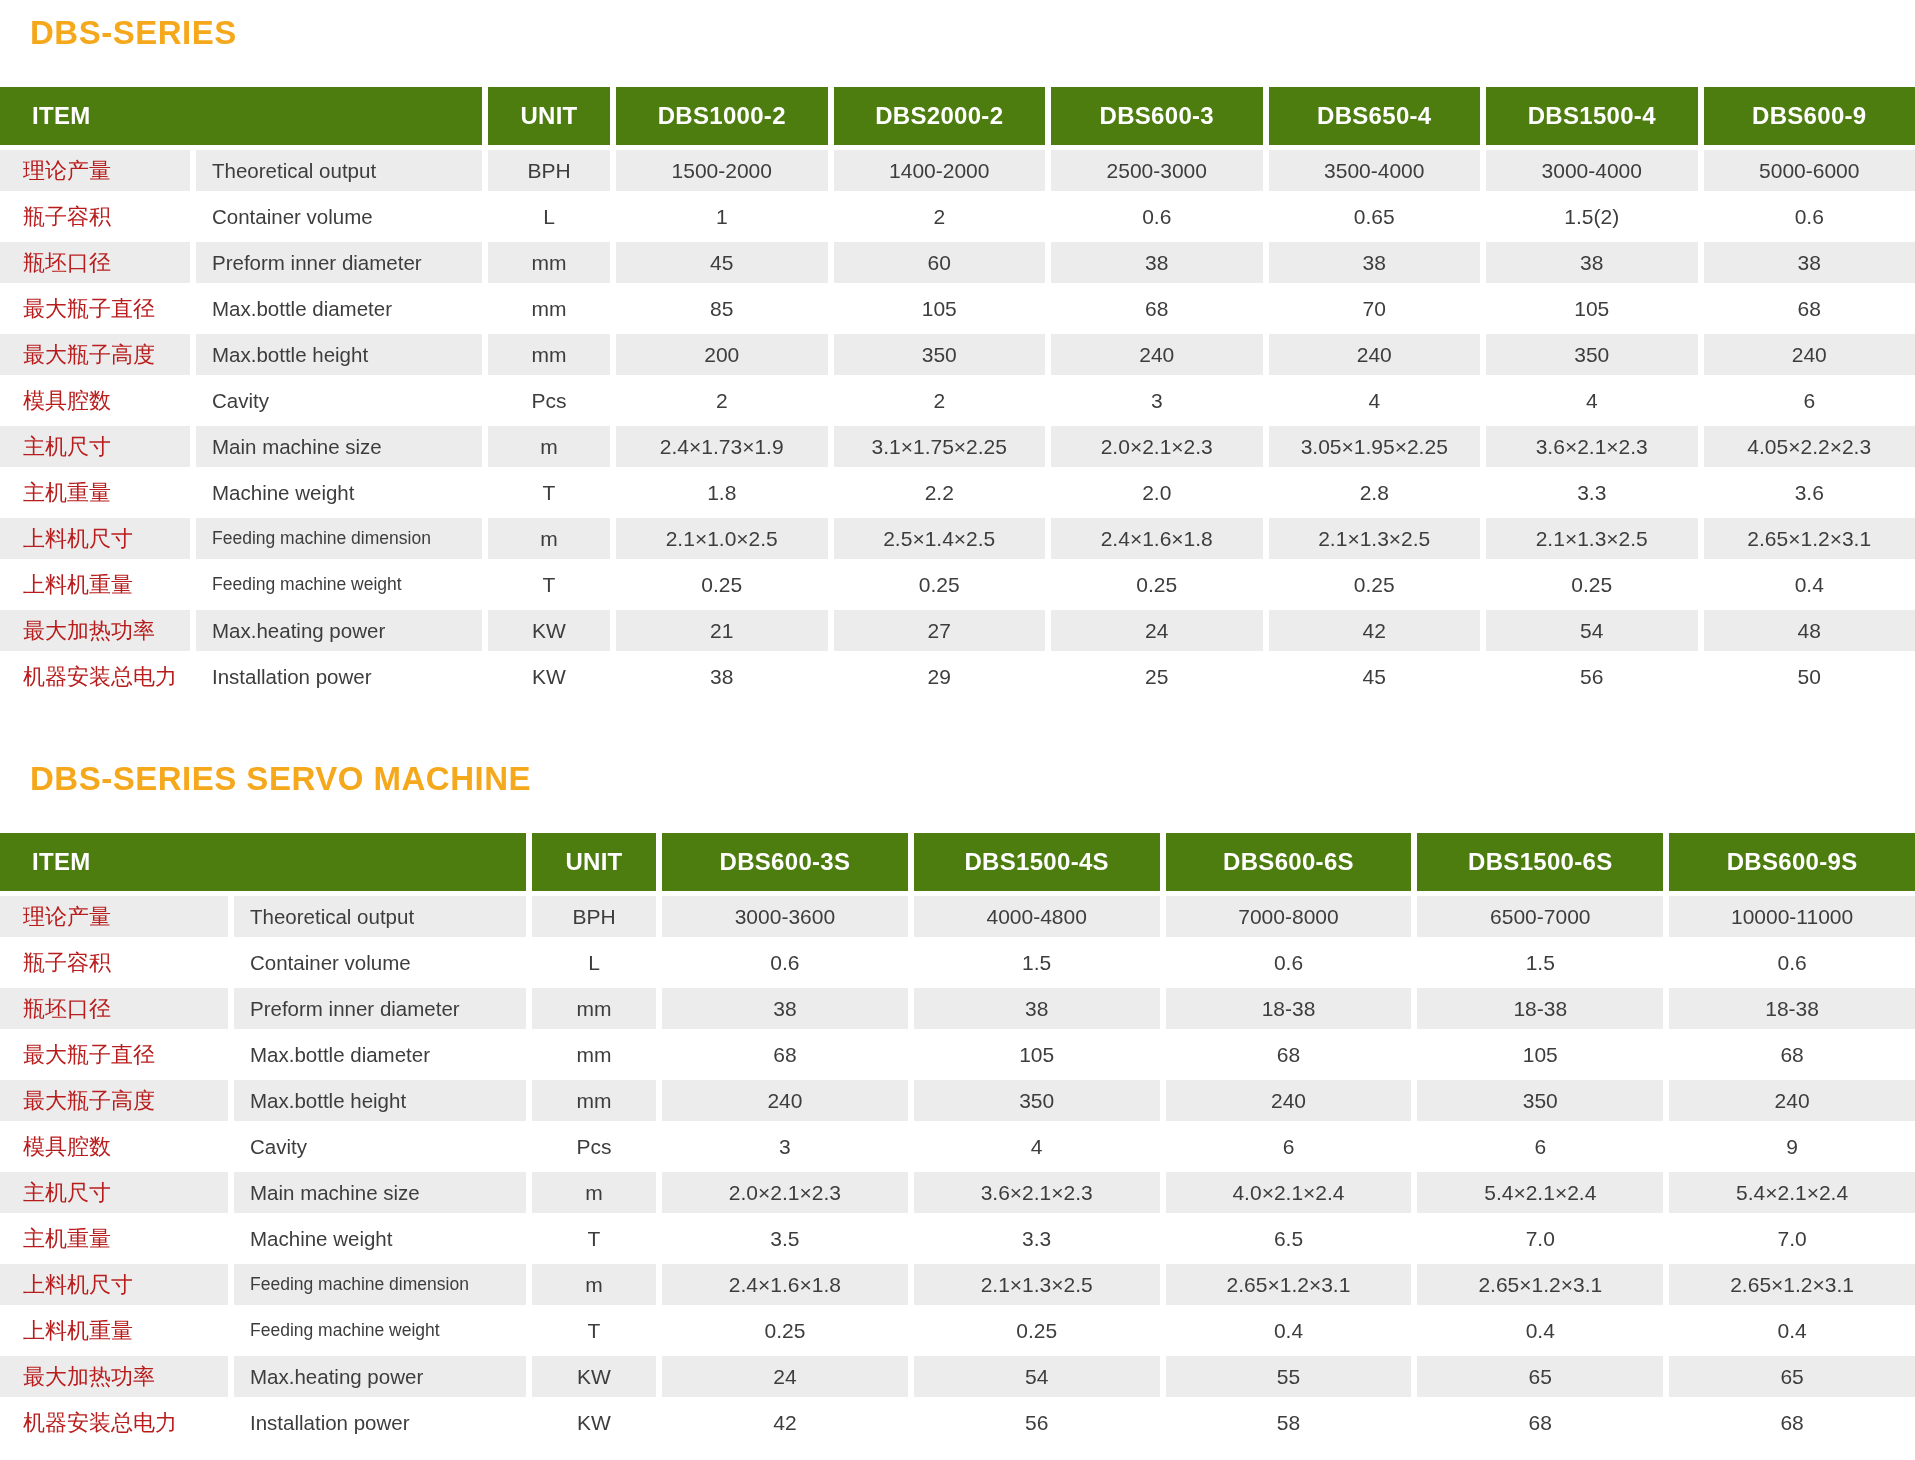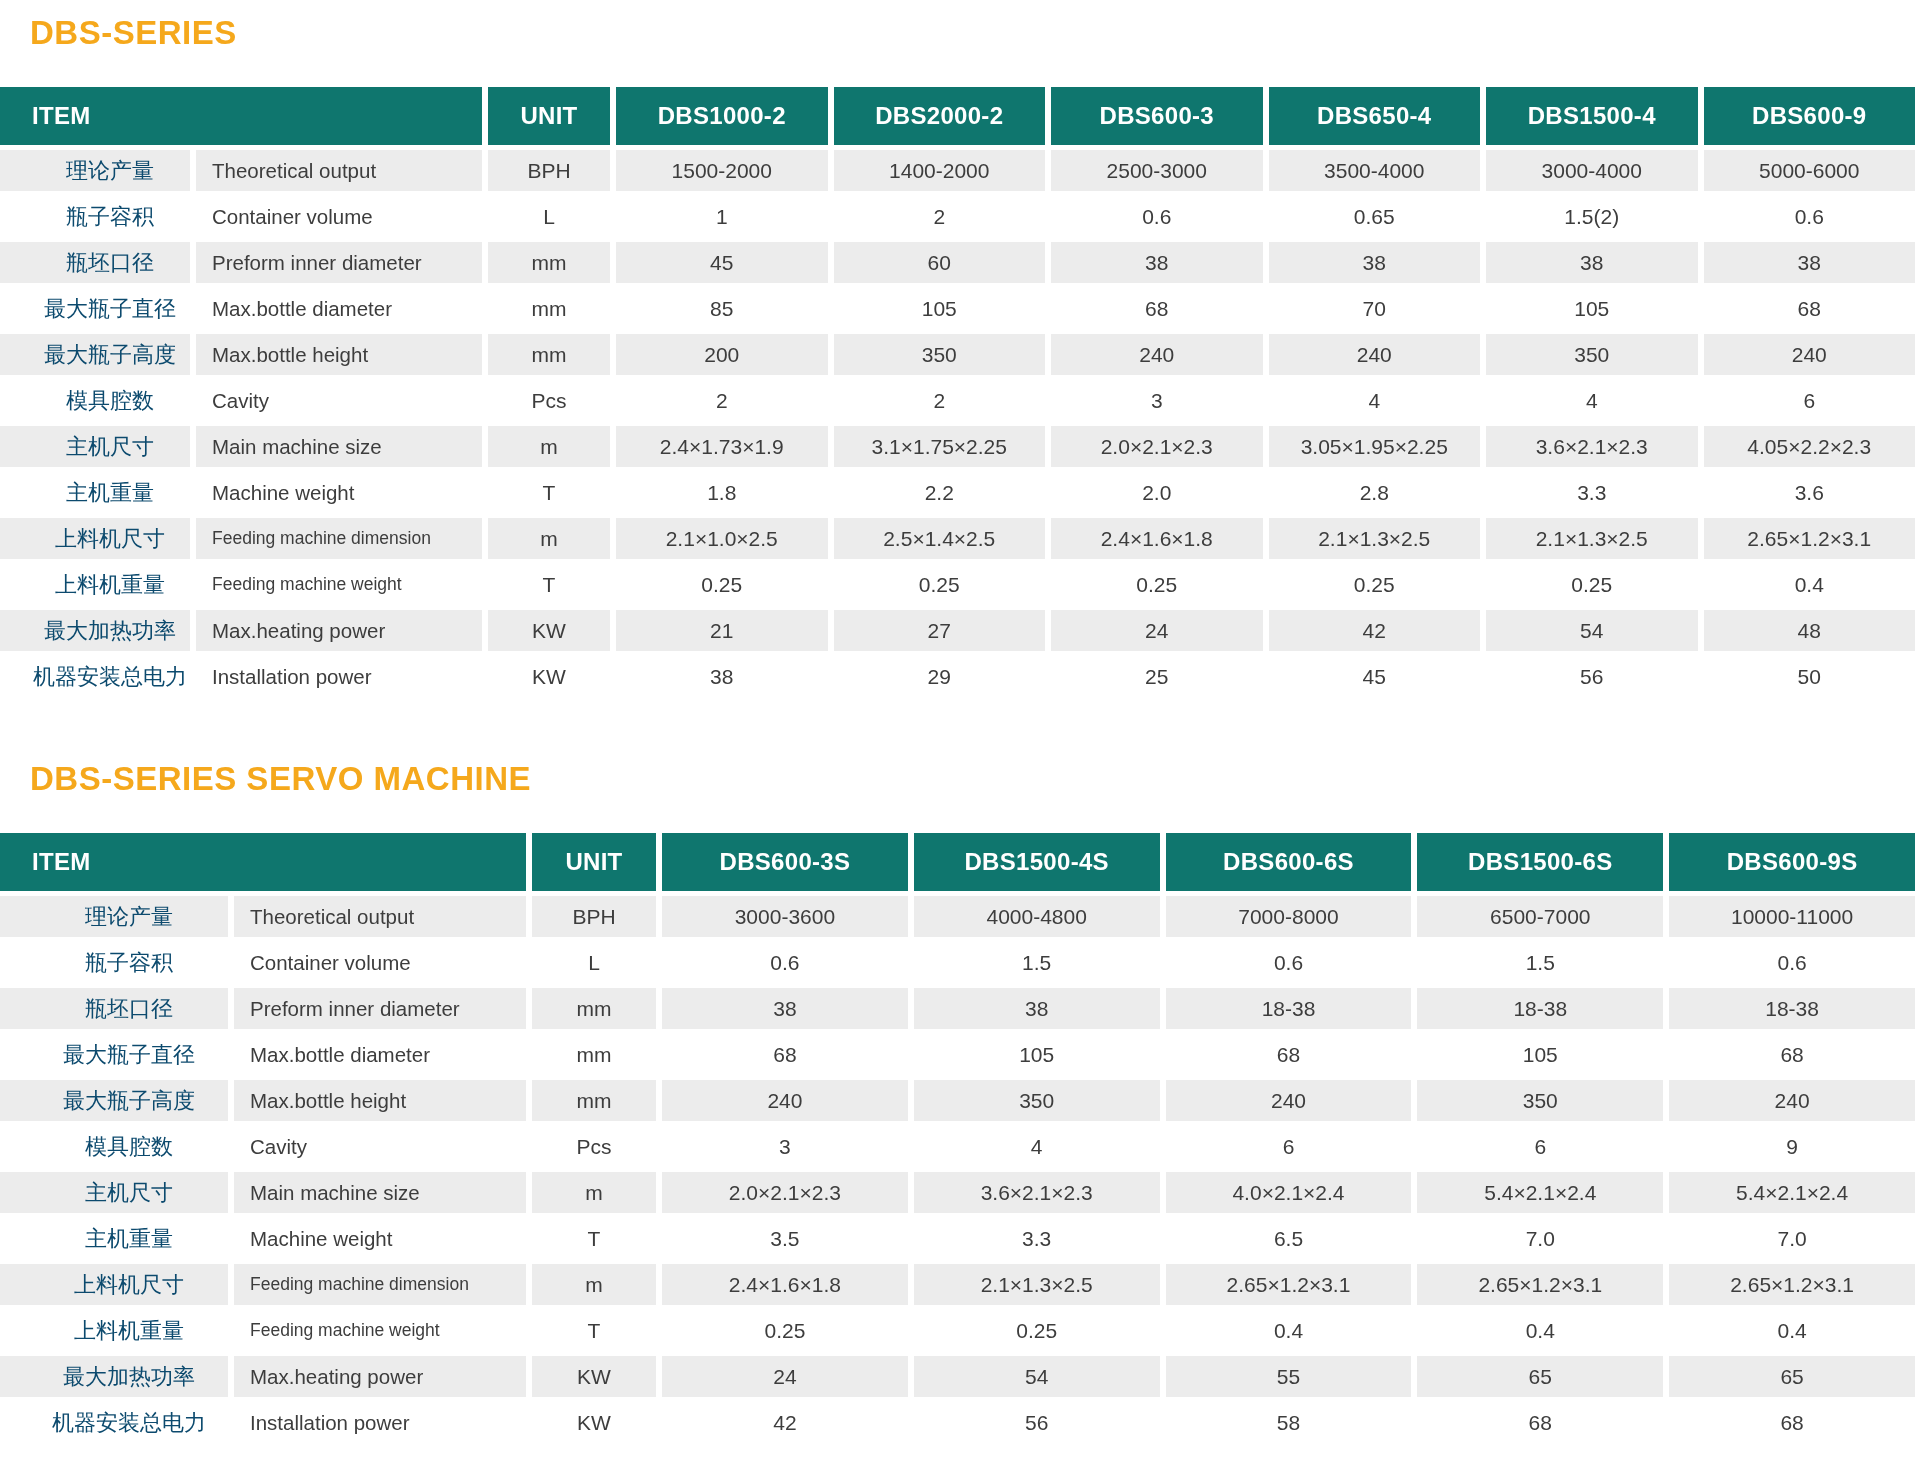--- a/index.html
+++ b/index.html
@@ -23,44 +23,44 @@
   }
   section.tbl-block + section.tbl-block h2.title { margin-top: 60px; }
   table.spec {
     border-collapse: separate;
     border-spacing: 6px 5px;
     table-layout: fixed;
     width: 1927px;
     margin-left: -6px;
   }
   table.spec th {
-    background: #0f766e;
+    background: #4d7c0f;
     color: #ffffff;
     font-size: 24px;
     font-weight: bold;
     height: 58px;
     text-align: center;
     padding: 0;
     letter-spacing: 0.3px;
   }
   table.spec th.item-h { text-align: left; padding-left: 32px; }
   table.spec td {
     height: 41px;
     padding: 0;
     font-size: 21px;
     text-align: center;
     vertical-align: middle;
     background: #ffffff;
   }
   table.spec tr.stripe td { background: #ECECEC; }
   table.spec td.cn {
-    text-align: center;
-    padding-left: 30px;
+    text-align: left;
+    padding-left: 23px;
     font-size: 22px;
-    color: #0c4a6e;
+    color: #b91c1c;
   }
   table.spec td.en {
     text-align: left;
     padding-left: 16px;
     font-size: 20.5px;
   }
   
   table.spec tbody tr:nth-child(9) td.en,
   table.spec tbody tr:nth-child(10) td.en { font-size: 17.5px; }
   .t0 .col-cn { width: 190px; }

